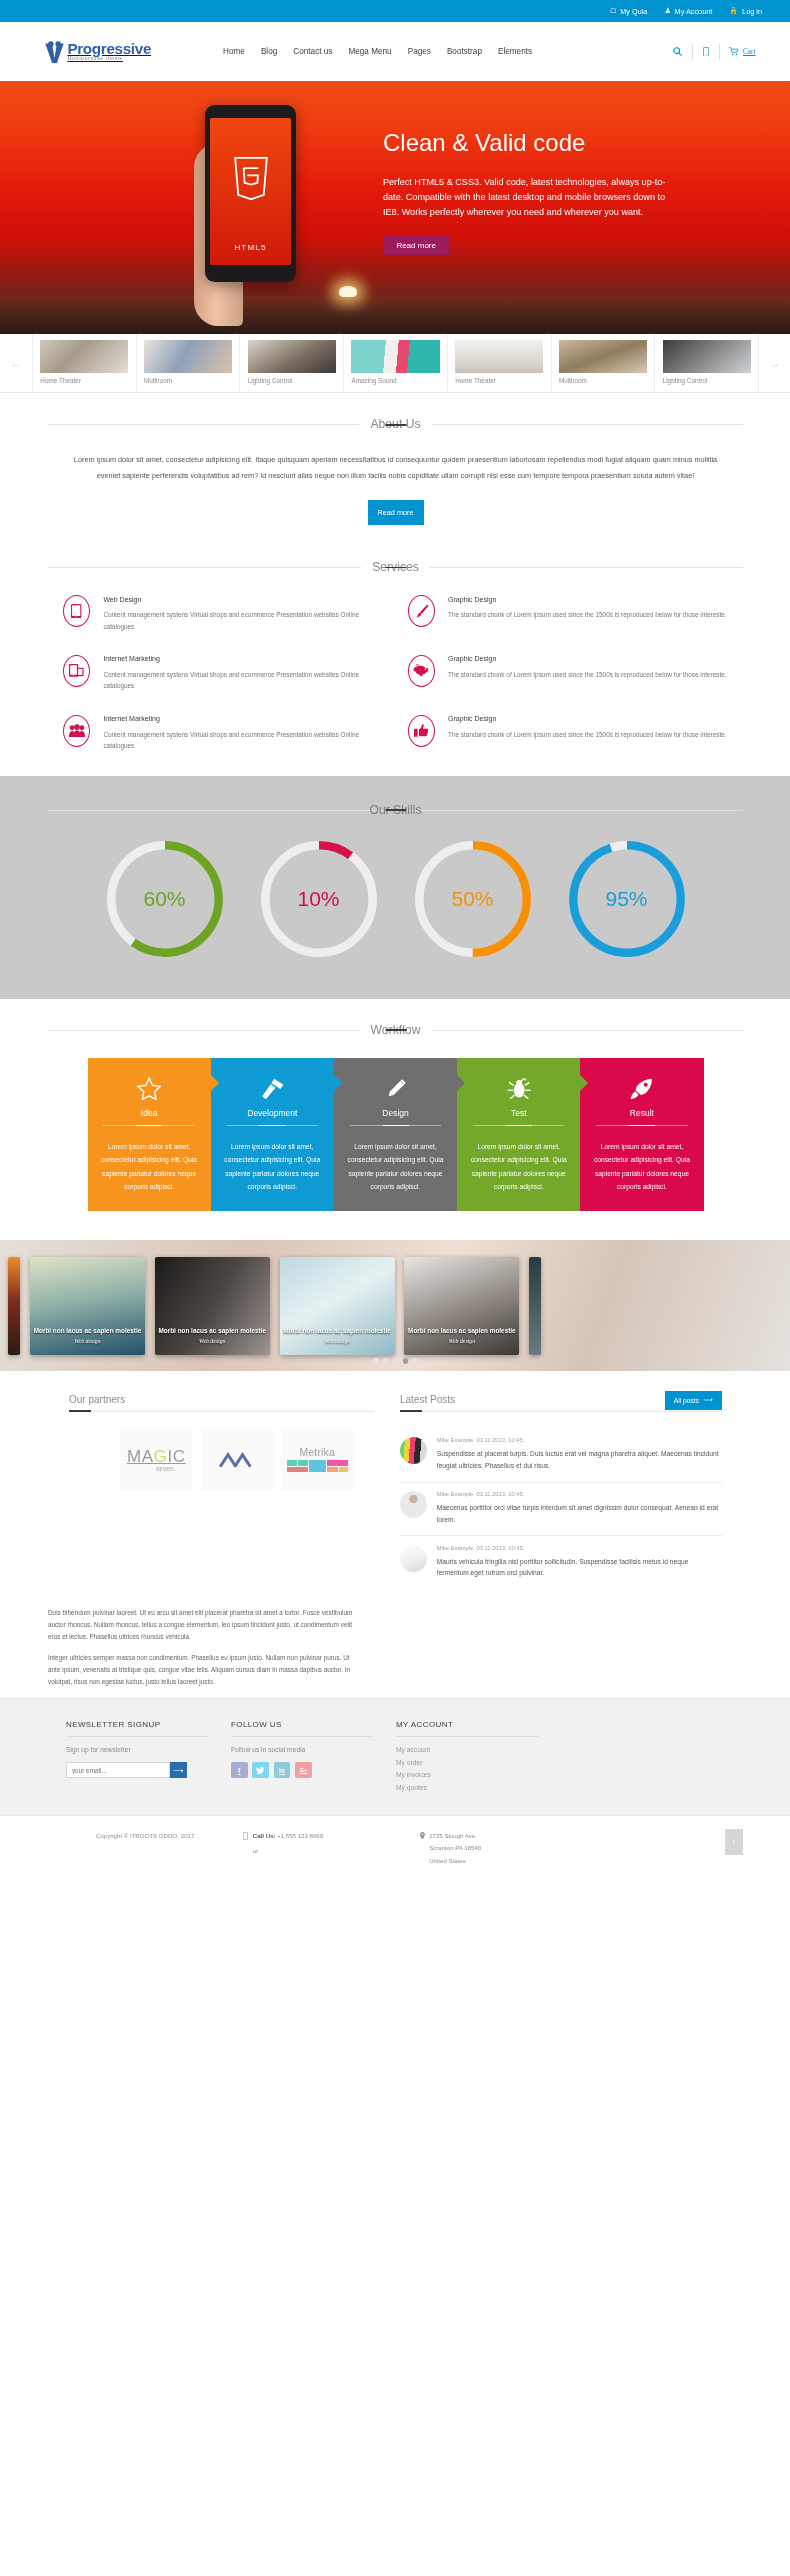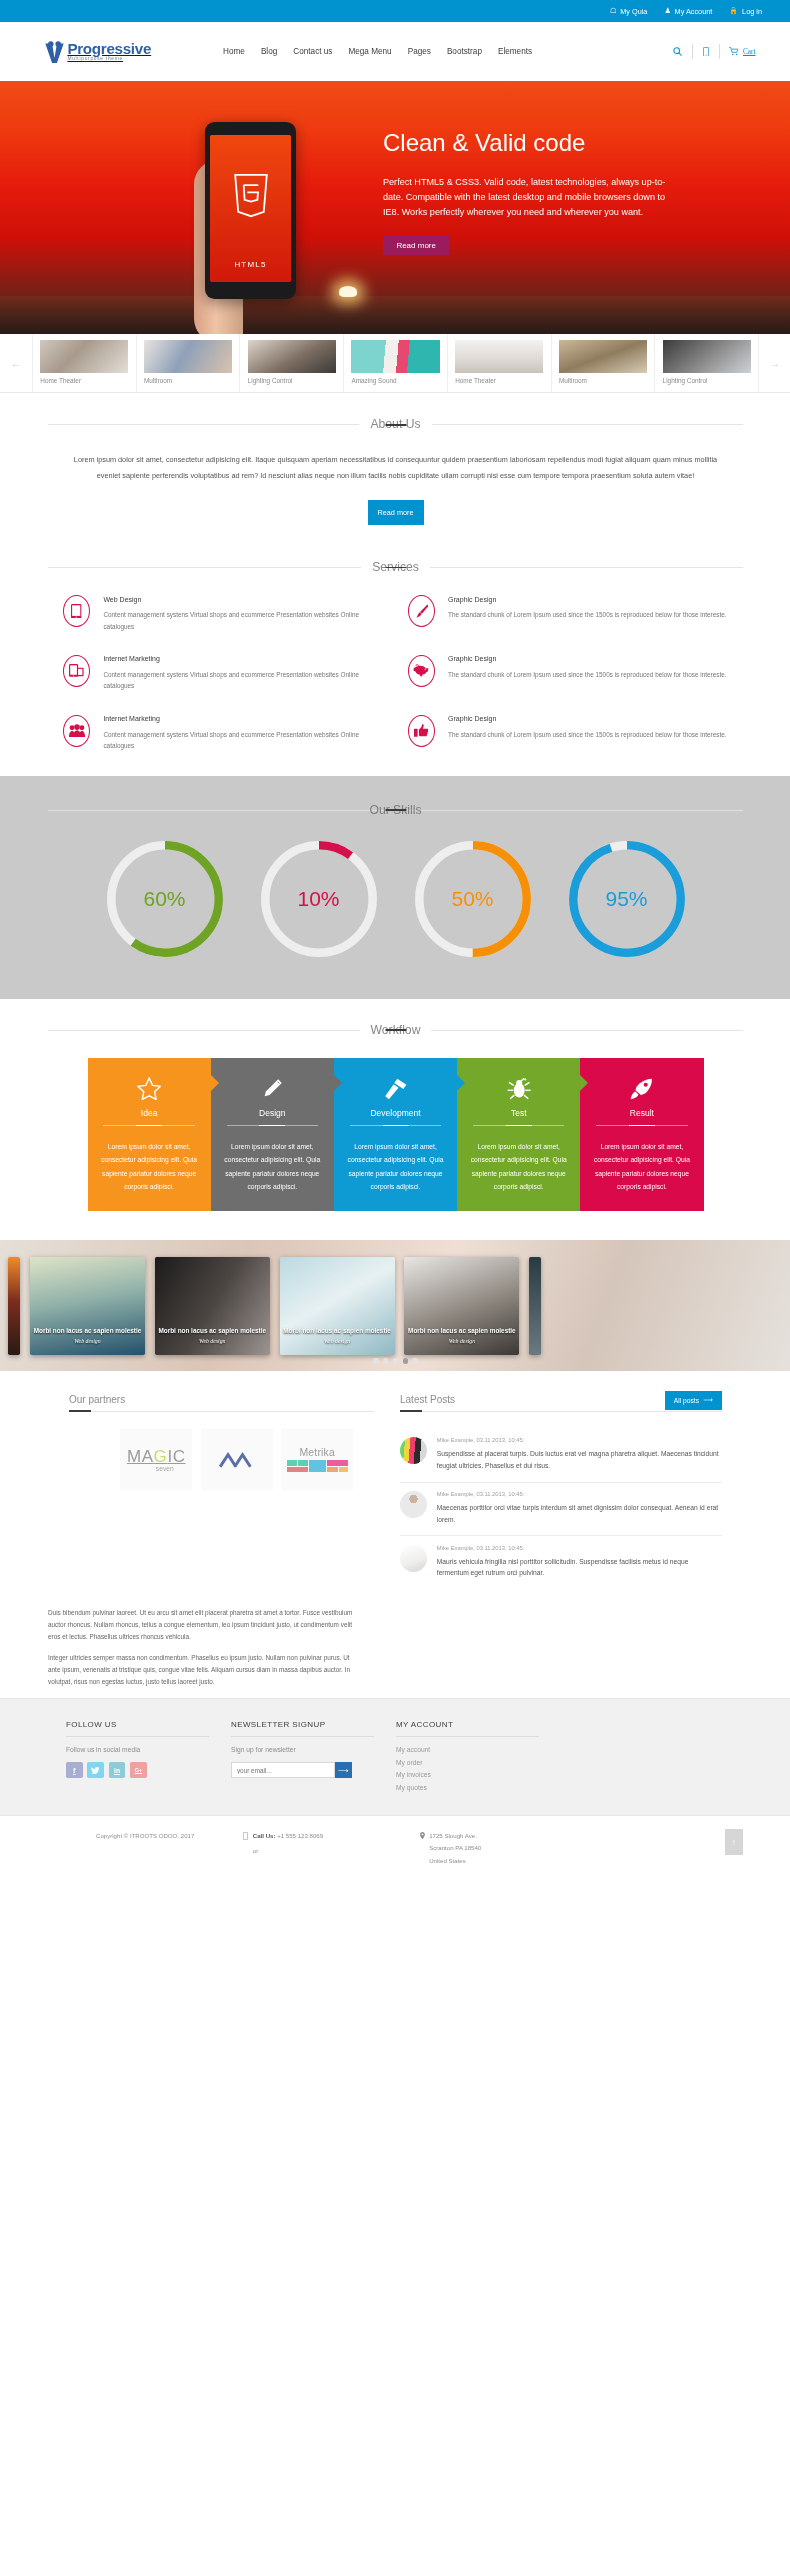--- a/index.html
+++ b/index.html
@@ -31,21 +31,21 @@
   .head-tools { margin-left: auto; display: flex; align-items: center; gap: 0; font-family: Liberation Serif, serif; }
   .head-tools .ht { padding: 0 9.8px; display: flex; align-items: center; color: #0093cf; font-size: 9.1px; }
   .ht-div { border-left: 0.6px solid #dcdcdc; height: 14.6px; }
   .cart-btn { display: flex; align-items: center; gap: 3.7px; color: #0093cf; font-size: 7.3px; padding-left: 9.8px; }
 
   
   .hero { position: relative; height: 253px; overflow: hidden;
     background: linear-gradient(180deg,#f04b16 0%,#ef3c10 18%,#e41b0c 42%,#cf1008 62%,#7d1f16 82%,#3c2720 100%); }
   .hero-sun { position: absolute; left: 339px; top: 205px; width: 18.3px; height: 11px; background: #fff8e0; border-radius: 50% 50% 30% 30%; box-shadow: 0 0 13.4px 7.3px rgba(255,220,120,.75); }
   .hero-horizon { position: absolute; left: 0; right: 0; top: 215px; height: 38px; background: linear-gradient(180deg, rgba(120,50,30,.55), rgba(40,26,22,.95)); }
-  .phone-hand { position: absolute; left: 194px; top: 24px; width: 128px; height: 247px; }
+  .phone-hand { position: absolute; left: 194px; top: 7px; width: 128px; height: 247px; }
   .phone-body { position: absolute; left: 11px; top: 17px; width: 91px; height: 177px; background: #1b1b1d; border-radius: 9.8px; box-shadow: 0 3.7px 13.4px rgba(0,0,0,.4); }
   .phone-screen { position: absolute; left: 4.9px; top: 13.4px; right: 4.9px; bottom: 17px; background: linear-gradient(180deg,#f0470f,#d0190a); border-radius: 1.8px; overflow: hidden; }
   .html5-badge { position: absolute; left: 50%; top: 38px; transform: translateX(-50%); width: 38px; height: 45px; }
   .html5-badge svg { display: block; }
   .html5-label { position: absolute; left: 0; right: 0; bottom: 13.4px; text-align: center; color: #fff; font-size: 8px; letter-spacing: 1.2px; }
   .hand { position: absolute; left: 0; top: 55px; width: 49px; height: 183px; background: linear-gradient(90deg,#d8a184,#f0c3a6 45%,#caa083); border-radius: 24.4px 4.9px 4.9px 24.4px; }
   .hand i { position: absolute; left: 18.3px; width: 34px; height: 21px; background: linear-gradient(180deg,#f3c9ab,#d9a486); border-radius: 11px; }
   .hero-copy { position: absolute; left: 383px; top: 48px; width: 287px; color: #fff; }
   .hero-title { font-size: 24px; font-weight: normal; margin-bottom: 18.3px; }
   .hero-text { font-size: 9.1px; line-height: 1.62; margin-bottom: 16px; }
@@ -458,39 +458,39 @@
     <div class="wf" style="background:#f7941e;color:#f7941e">
       <div class="wf-ic">
         <svg width="24.4" height="23" viewBox="0 0 40 38">
             <path d="M20 2 L25.6 13.8 L38.5 15.5 L29 24.5 L31.4 37 L20 31 L8.6 37 L11 24.5 L1.5 15.5 L14.4 13.8 Z" fill="none" stroke="#fff" stroke-width="2.4"></path>
           </svg>
       </div>
       <div class="wf-name" style="color:#fff">Idea</div>
       <div class="wf-sep"></div>
       <div class="wf-txt" style="color:#fff">Lorem ipsum dolor sit amet, consectetur adipisicing elit. Quia sapiente pariatur dolores neque corporis adipisci.</div>
     </div>
+    <div class="wf" style="background:#0e9bd4;color:#0e9bd4">
+      <div class="wf-ic">
+        <svg width="23" height="22" viewBox="0 0 38 36">
+            <path d="M22 1 L37 11 L32 18 L17 8 Z" fill="#fff"></path>
+            <path d="M16 10 L24 16 L8 35 L2 30 Z" fill="#fff"></path>
+          </svg>
+      </div>
+      <div class="wf-name" style="color:#fff">Development</div>
+      <div class="wf-sep"></div>
+      <div class="wf-txt" style="color:#fff">Lorem ipsum dolor sit amet, consectetur adipisicing elit. Quia sapiente pariatur dolores neque corporis adipisci.</div>
+    </div>
     <div class="wf" style="background:#6e6e6e;color:#6e6e6e">
       <div class="wf-ic">
         <svg width="22" height="22" viewBox="0 0 36 36">
             <path d="M28 2 L34 8 L14 28 L6 30 L8 22 Z" fill="#fff"></path>
             <path d="M27 6 L30 9" stroke="#6e6e6e" stroke-width="1.6"></path>
           </svg>
       </div>
       <div class="wf-name" style="color:#fff">Design</div>
-      <div class="wf-sep"></div>
-      <div class="wf-txt" style="color:#fff">Lorem ipsum dolor sit amet, consectetur adipisicing elit. Quia sapiente pariatur dolores neque corporis adipisci.</div>
-    </div>
-    <div class="wf" style="background:#0e9bd4;color:#0e9bd4">
-      <div class="wf-ic">
-        <svg width="23" height="22" viewBox="0 0 38 36">
-            <path d="M22 1 L37 11 L32 18 L17 8 Z" fill="#fff"></path>
-            <path d="M16 10 L24 16 L8 35 L2 30 Z" fill="#fff"></path>
-          </svg>
-      </div>
-      <div class="wf-name" style="color:#fff">Development</div>
       <div class="wf-sep"></div>
       <div class="wf-txt" style="color:#fff">Lorem ipsum dolor sit amet, consectetur adipisicing elit. Quia sapiente pariatur dolores neque corporis adipisci.</div>
     </div>
     <div class="wf" style="background:#74a82a;color:#74a82a">
       <div class="wf-ic">
         <svg width="24.4" height="23" viewBox="0 0 40 38">
             <ellipse cx="20" cy="22" rx="9" ry="12" fill="#fff"></ellipse>
             <circle cx="20" cy="10" r="5" fill="#fff"></circle>
             <circle cx="30" cy="4" r="1.7" fill="#fff"></circle>
             <g stroke="#fff" stroke-width="2.4">
@@ -635,46 +635,46 @@
 </div>
 
 <div class="long-text">
   <p>Duis bibendum pulvinar laoreet. Ut eu arcu sit amet elit placerat pharetra sit amet a tortor. Fusce vestibulum auctor rhoncus. Nullam rhoncus, tellus a congue elementum, leo ipsum tincidunt justo, ut condimentum velit eros et lectus. Phasellus ultrices rhoncus vehicula.</p>
   <p>Integer ultricies semper massa non condimentum. Phasellus eu ipsum justo. Nullam non pulvinar purus. Ut ante ipsum, venenatis at tristique quis, congue vitae felis. Aliquam cursus diam in massa dapibus auctor. In volutpat, risus non egestas luctus, justo tellus laoreet justo.</p>
 </div>
 
 <div class="footer">
   <div class="footer-grid">
     <div class="fcol">
+      <h4>NEWSLETTER SIGNUP</h4>
+      <div class="fr"></div>
+      <p class="sub">Sign up for newsletter</p>
+      <div class="nl-row">
+        <input class="nl-input" type="text" placeholder="your email..." style="">
+        <button class="nl-btn">
+          <span>⟶</span>
+        </button>
+      </div>
+    </div>
+    <div class="fcol">
       <h4>FOLLOW US</h4>
       <div class="fr"></div>
       <p class="sub">Follow us in social media</p>
       <div class="social">
         <a class="soc" href="#" style="background:#a8aed1">f</a>
         <a class="soc" href="#" style="background:#7fd6f0">
           <svg width="8.5" height="7.3" viewBox="0 0 14 12">
               <path d="M14 1.4c-.5.2-1 .4-1.6.4.6-.3 1-.9 1.2-1.6-.5.3-1.1.6-1.8.7A2.9 2.9 0 0 0 6.9 3.5C4.5 3.4 2.4 2.2 1 .5a2.9 2.9 0 0 0 .9 3.9c-.5 0-.9-.2-1.3-.4 0 1.4 1 2.6 2.3 2.9-.4.1-.8.1-1.2 0 .4 1.1 1.4 1.9 2.7 2A5.9 5.9 0 0 1 0 10.2 8.3 8.3 0 0 0 12.8 3.2 6 6 0 0 0 14 1.4z" fill="#fff"></path>
             </svg>
         </a>
         <a class="soc" href="#" style="background:#8dcbd8;font-size:6.7px">in</a>
         <a class="soc" href="#" style="background:#eda1a1;font-size:5.5px">G+</a>
       </div>
     </div>
     <div class="fcol">
-      <h4>NEWSLETTER SIGNUP</h4>
-      <div class="fr"></div>
-      <p class="sub">Sign up for newsletter</p>
-      <div class="nl-row">
-        <input class="nl-input" type="text" placeholder="your email..." style="">
-        <button class="nl-btn">
-          <span>⟶</span>
-        </button>
-      </div>
-    </div>
-    <div class="fcol">
       <h4>MY ACCOUNT</h4>
       <div class="fr"></div>
       <div class="flinks">
         <a href="#">My account</a>
         <a href="#">My order</a>
         <a href="#">My invoices</a>
         <a href="#">My quotes</a>
       </div>
     </div>
   </div>

